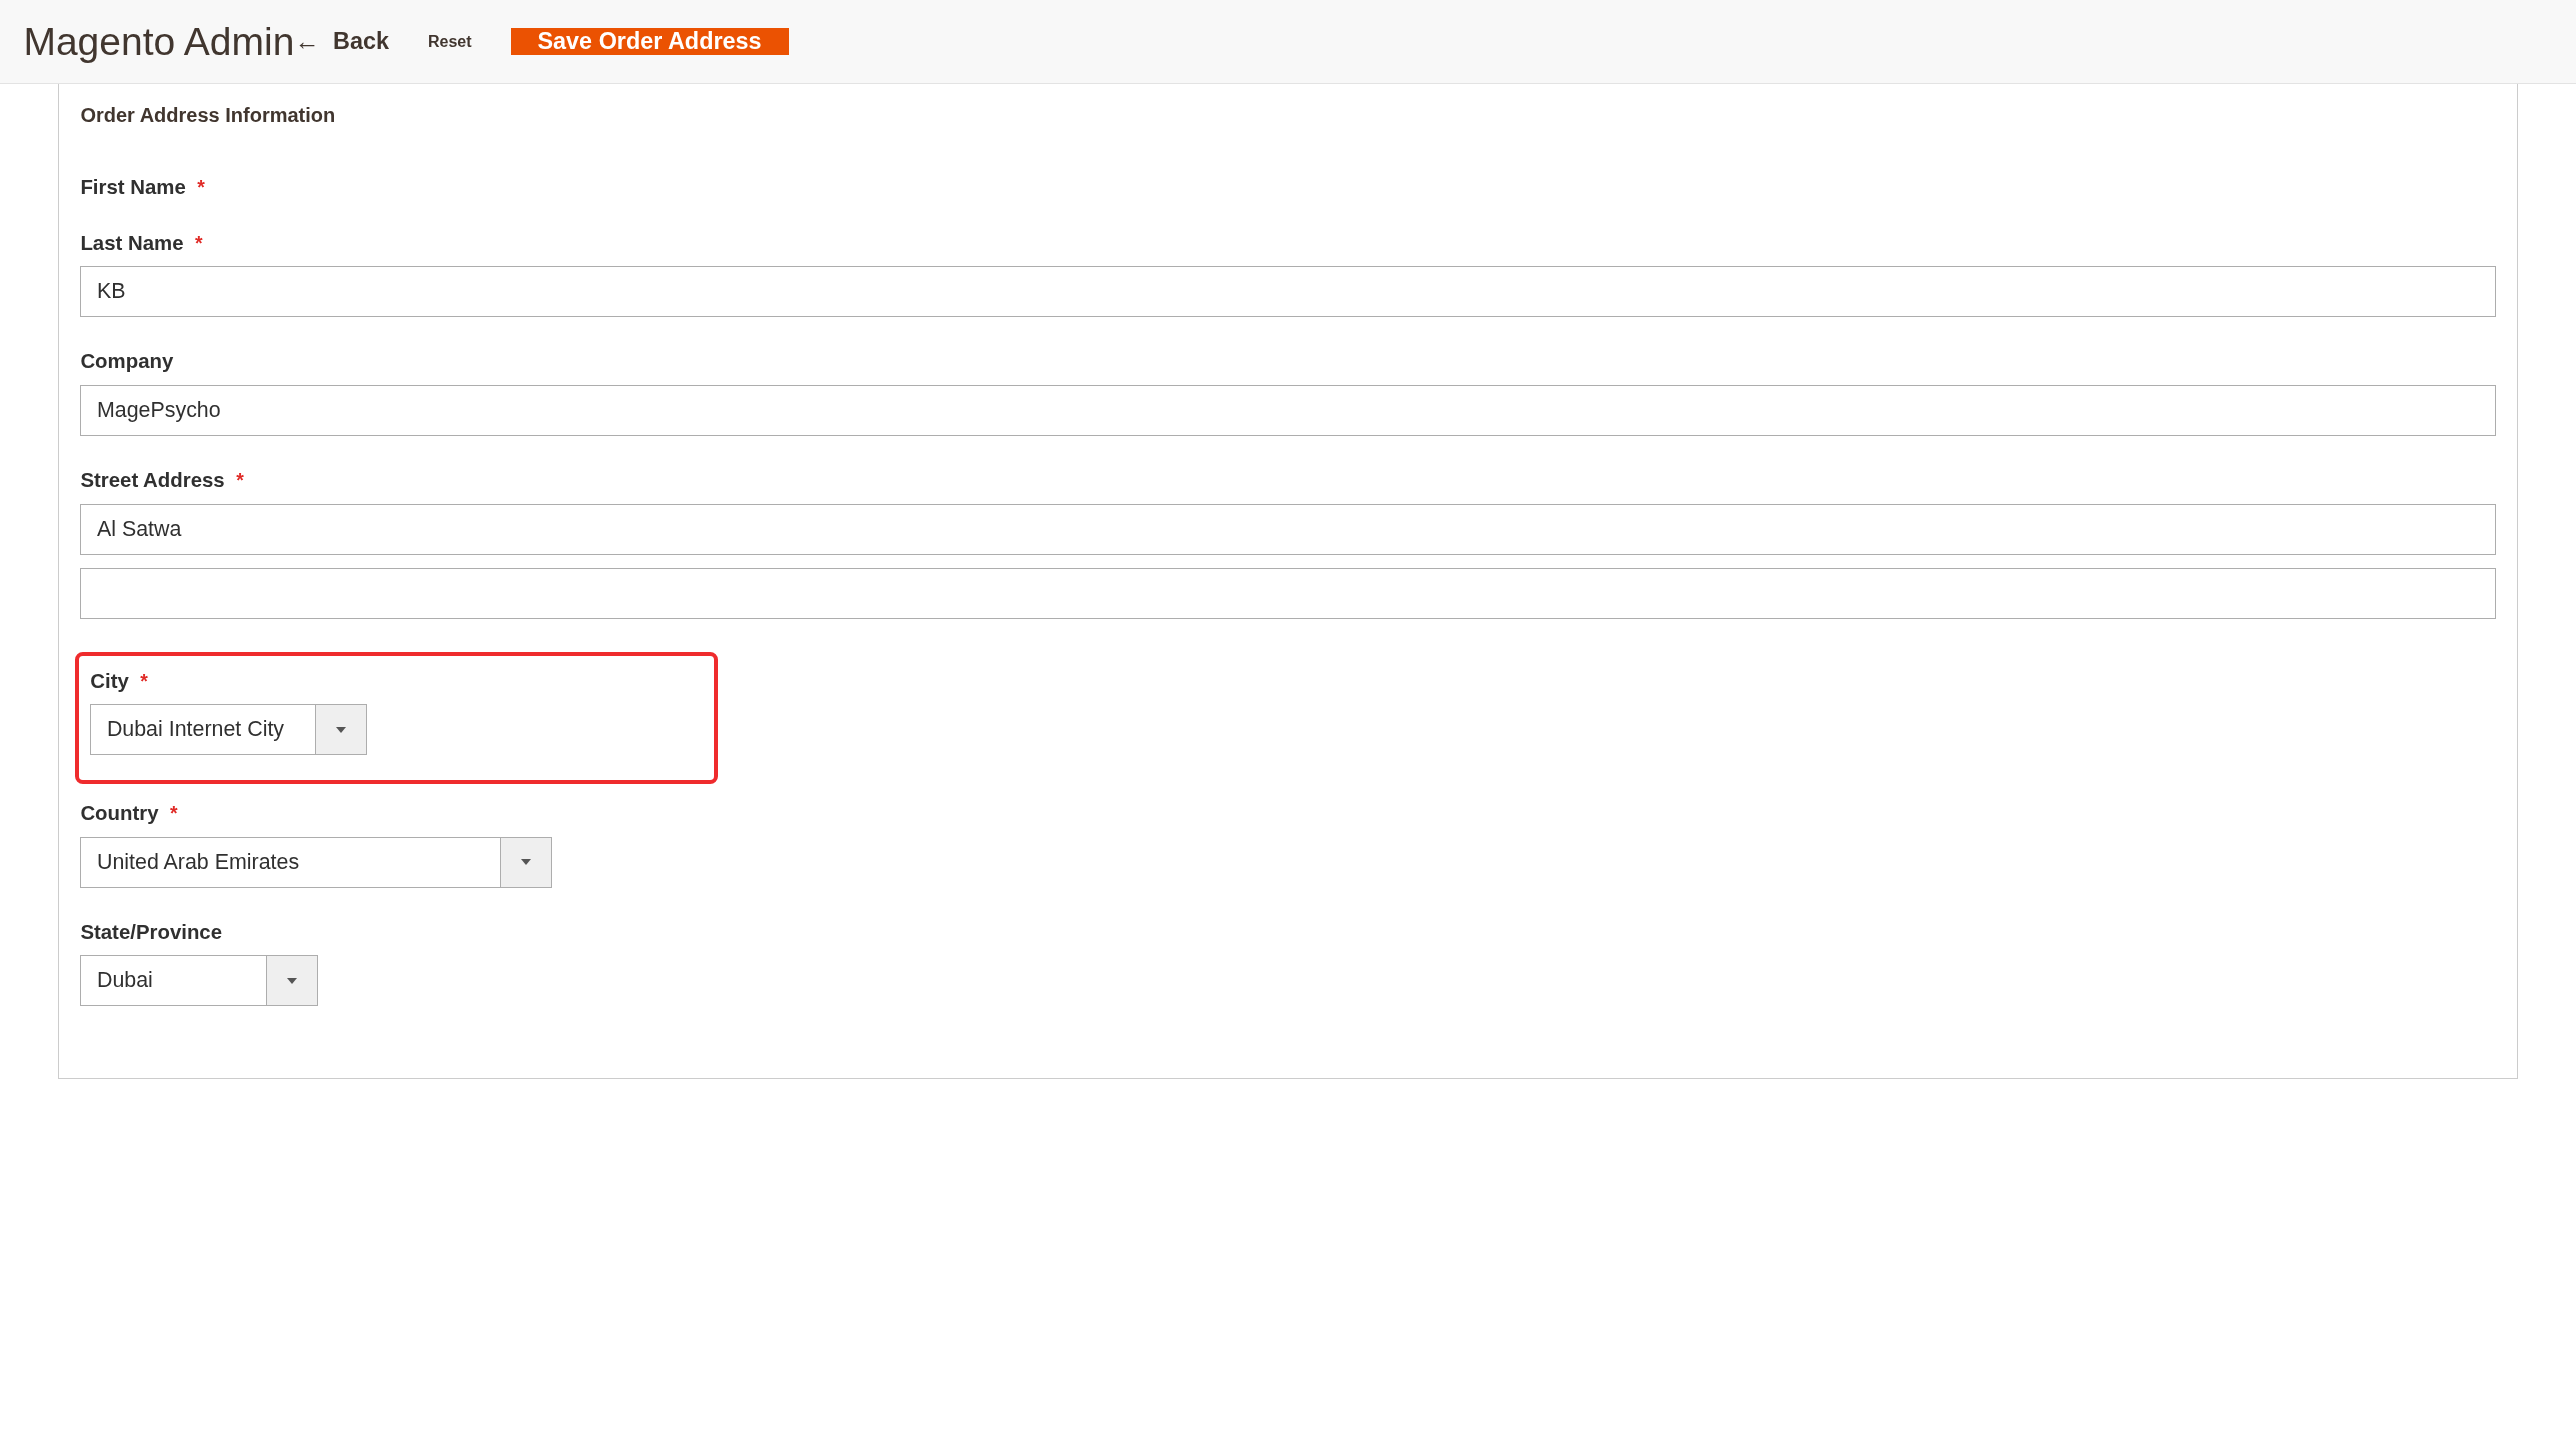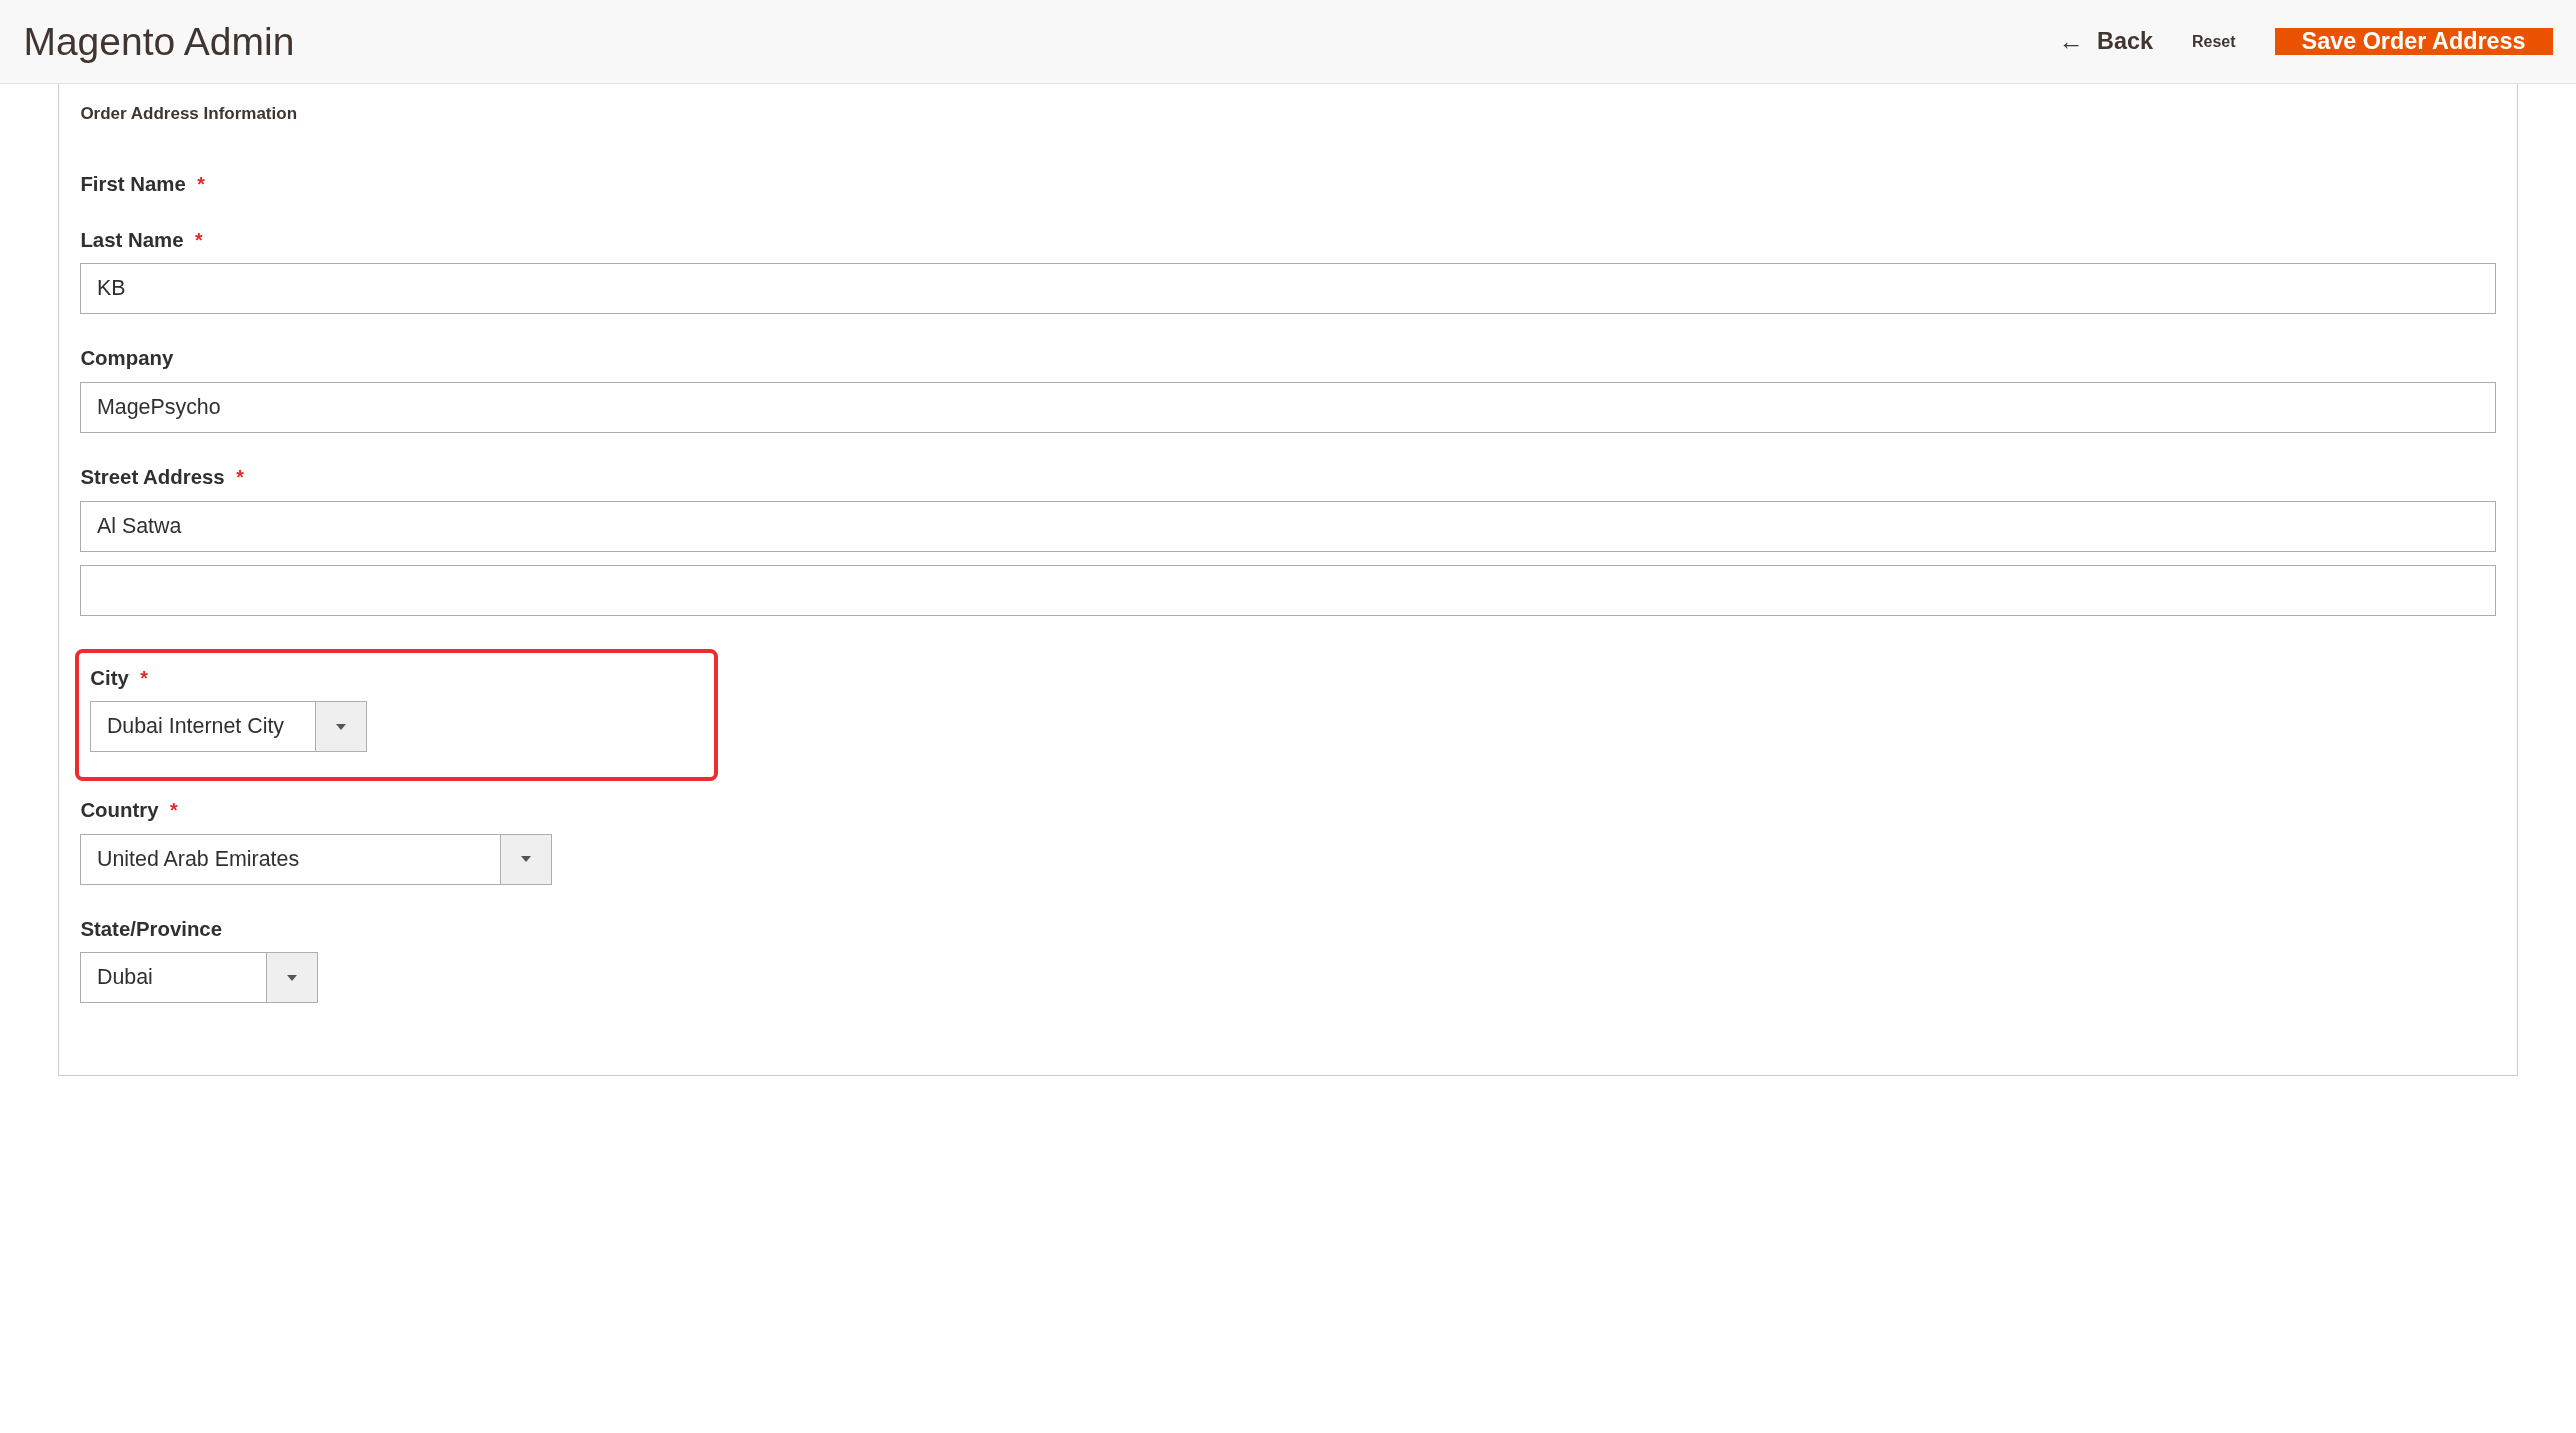--- a/index.html
+++ b/index.html
@@ -7,21 +7,21 @@
       font-family: 'Helvetica Neue', Helvetica, Arial, sans-serif;
       background: #fff;
       color: #333;
     }
     .header {
       background: #f8f8f8;
       border-bottom: 1px solid #e3e3e3;
       padding: 19.5px 23.4px;
       display: flex;
       align-items: center;
-      justify-content: space-between;
+      justify-content: flex-start;
     }
     .page-title {
       font-size: 39px;
       font-weight: 400;
       color: #41362f;
     }
     .header-actions {
       display: flex;
       align-items: center;
       gap: 39px;
@@ -60,21 +60,21 @@
     }
     .content-wrap {
       padding: 0 58px 39px 58px;
     }
     .panel {
       border: 1px solid #ccc;
       border-top: none;
       padding: 19.5px 15.6px 39px 15.6px;
     }
     .section-title {
-      font-size: 17px;
+      font-size: 20px;
       font-weight: 600;
       color: #41362f;
       margin-bottom: 49px;
       padding-left: 5.8px;
     }
     .field {
       margin-bottom: 33px;
       padding: 0 5.8px;
     }
     .field-label {

